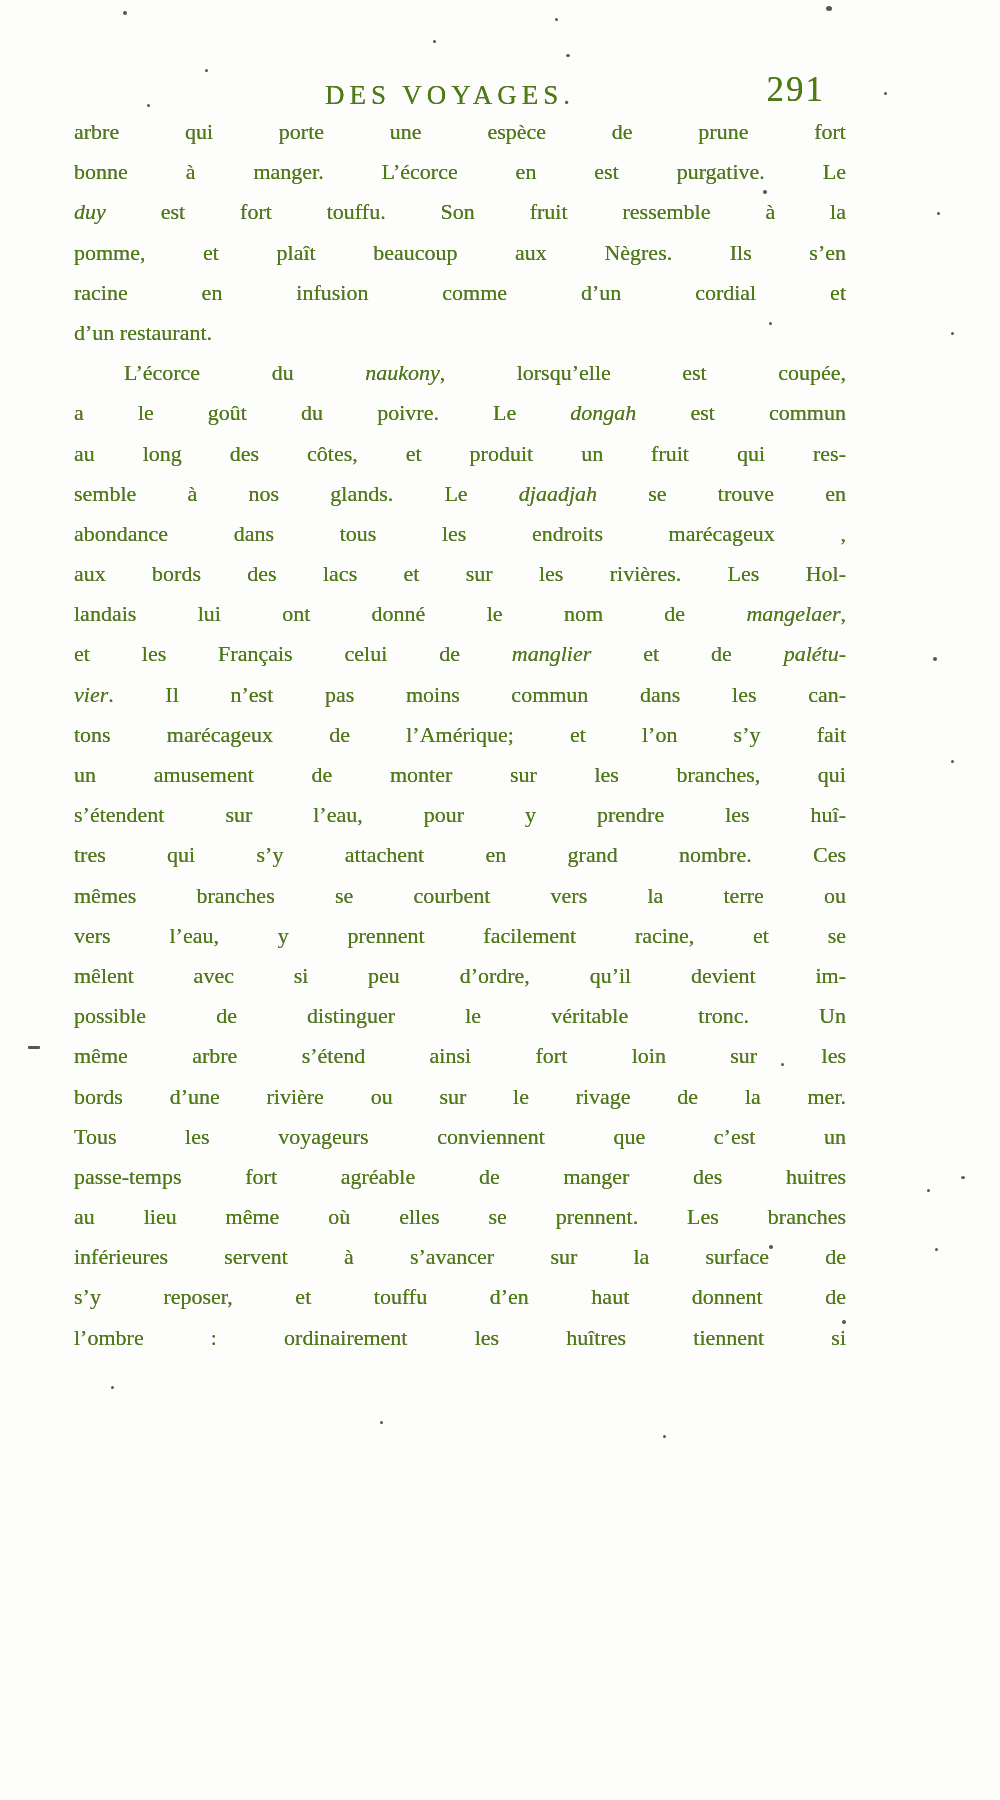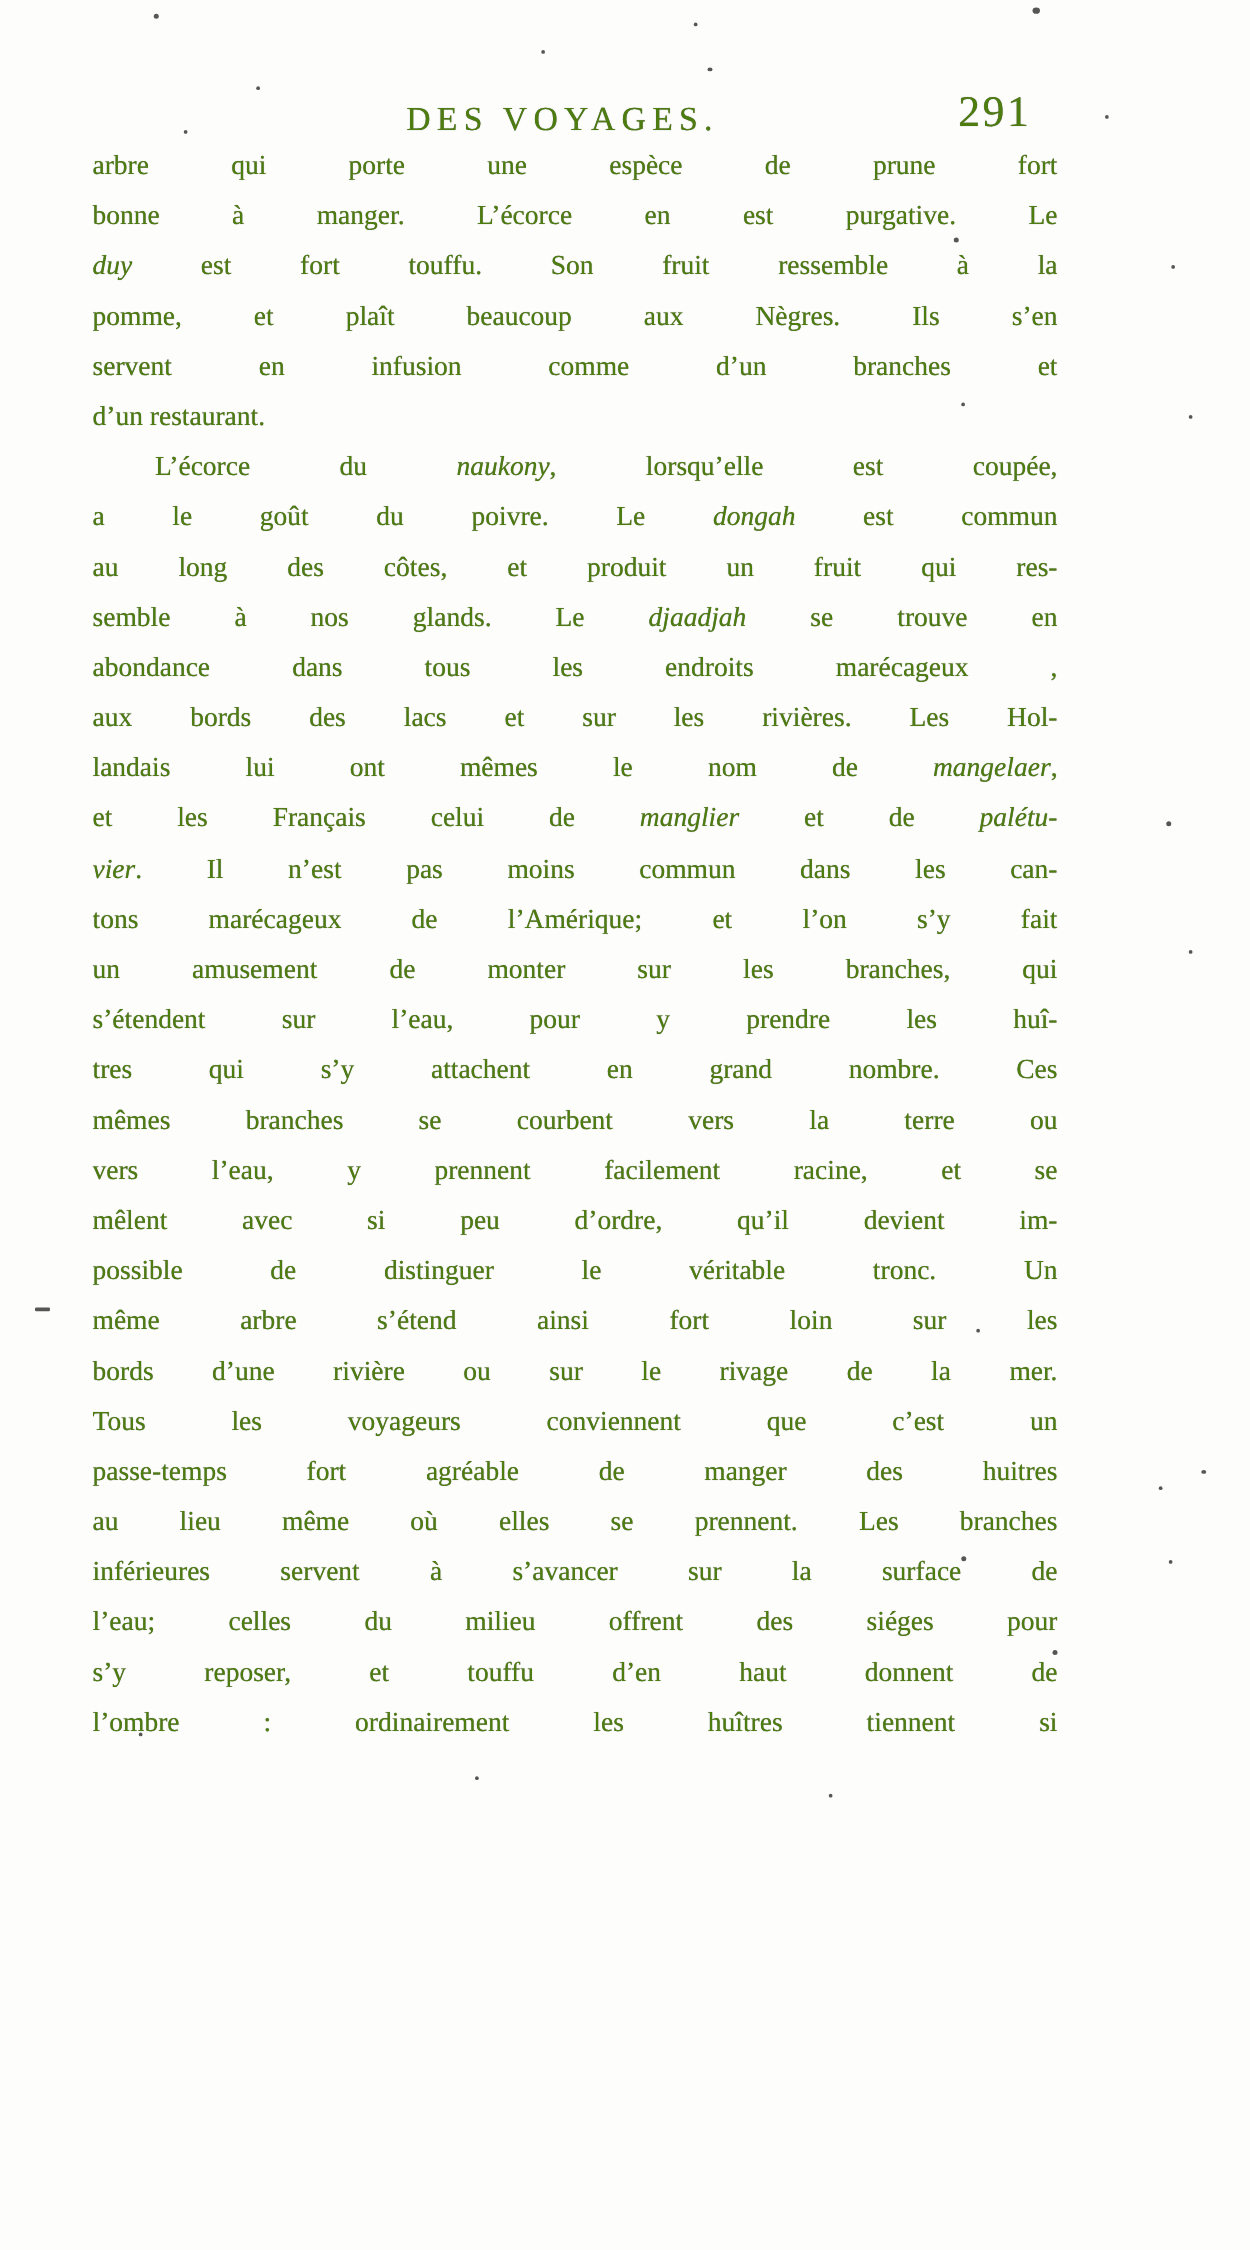--- a/index.html
+++ b/index.html
@@ -75,46 +75,45 @@
 <div class="page">
   <div class="running-header">
     <span class="title">DES VOYAGES.</span>
     <span class="pagenum">291</span>
   </div>
   <div class="text-block">
       <div class="line"><span>arbre qui porte une espèce de prune fort</span></div>
       <div class="line"><span>bonne à manger. L’écorce en est purgative. Le</span></div>
       <div class="line"><span class="it">duy</span><span> est fort touffu. Son fruit ressemble à la</span></div>
       <div class="line"><span>pomme, et plaît beaucoup aux Nègres. Ils s’en</span></div>
-      <div class="line"><span>servent en infusion comme d’un branches et</span></div>
+      <div class="line"><span>racine en infusion comme d’un cordial et</span></div>
       <div class="line no-just"><span>d’un restaurant.</span></div>
       <div class="line indent"><span>L’écorce du </span><span class="it">naukony</span><span>, lorsqu’elle est coupée,</span></div>
       <div class="line"><span>a le goût du poivre. Le </span><span class="it">dongah</span><span> est commun</span></div>
       <div class="line"><span>au long des côtes, et produit un fruit qui res-</span></div>
       <div class="line"><span>semble à nos glands. Le </span><span class="it">djaadjah</span><span> se trouve en</span></div>
       <div class="line"><span>abondance dans tous les endroits marécageux ,</span></div>
       <div class="line"><span>aux bords des lacs et sur les rivières. Les Hol-</span></div>
-      <div class="line"><span>landais lui ont mêmes le nom de </span><span class="it">mangelaer</span><span>,</span></div>
+      <div class="line"><span>landais lui ont donné le nom de </span><span class="it">mangelaer</span><span>,</span></div>
       <div class="line"><span>et les Français celui de </span><span class="it">manglier</span><span> et de </span><span class="it">palétu-</span></div>
       <div class="line"><span class="it">vier</span><span>. Il n’est pas moins commun dans les can-</span></div>
       <div class="line"><span>tons marécageux de l’Amérique; et l’on s’y fait</span></div>
       <div class="line"><span>un amusement de monter sur les branches, qui</span></div>
       <div class="line"><span>s’étendent sur l’eau, pour y prendre les huî-</span></div>
       <div class="line"><span>tres qui s’y attachent en grand nombre. Ces</span></div>
       <div class="line"><span>mêmes branches se courbent vers la terre ou</span></div>
       <div class="line"><span>vers l’eau, y prennent facilement racine, et se</span></div>
       <div class="line"><span>mêlent avec si peu d’ordre, qu’il devient im-</span></div>
       <div class="line"><span>possible de distinguer le véritable tronc. Un</span></div>
       <div class="line"><span>même arbre s’étend ainsi fort loin sur les</span></div>
       <div class="line"><span>bords d’une rivière ou sur le rivage de la mer.</span></div>
       <div class="line"><span>Tous les voyageurs conviennent que c’est un</span></div>
       <div class="line"><span>passe-temps fort agréable de manger des huitres</span></div>
       <div class="line"><span>au lieu même où elles se prennent. Les branches</span></div>
       <div class="line"><span>inférieures servent à s’avancer sur la surface de</span></div>
-      <div class="line"><span>l’eau; celles du milieu offrent des siéges pour</span></div>
       <div class="line"><span>s’y reposer, et touffu d’en haut donnent de</span></div>
       <div class="line"><span>l’ombre : ordinairement les huîtres tiennent si</span></div>
     </div>
 <div class="speck" style="left: 123px; top: 11px; width: 4px; height: 4px;"></div>
     <div class="speck" style="left: 433px; top: 40px; width: 3px; height: 3px;"></div>
     <div class="speck" style="left: 566px; top: 54px; width: 4px; height: 3px;"></div>
     <div class="speck" style="left: 826px; top: 6px; width: 6px; height: 5px;"></div>
     <div class="speck" style="left: 884px; top: 92px; width: 3px; height: 3px;"></div>
     <div class="speck" style="left: 205px; top: 69px; width: 3px; height: 3px;"></div>
     <div class="speck" style="left: 147px; top: 104px; width: 3px; height: 3px;"></div>

